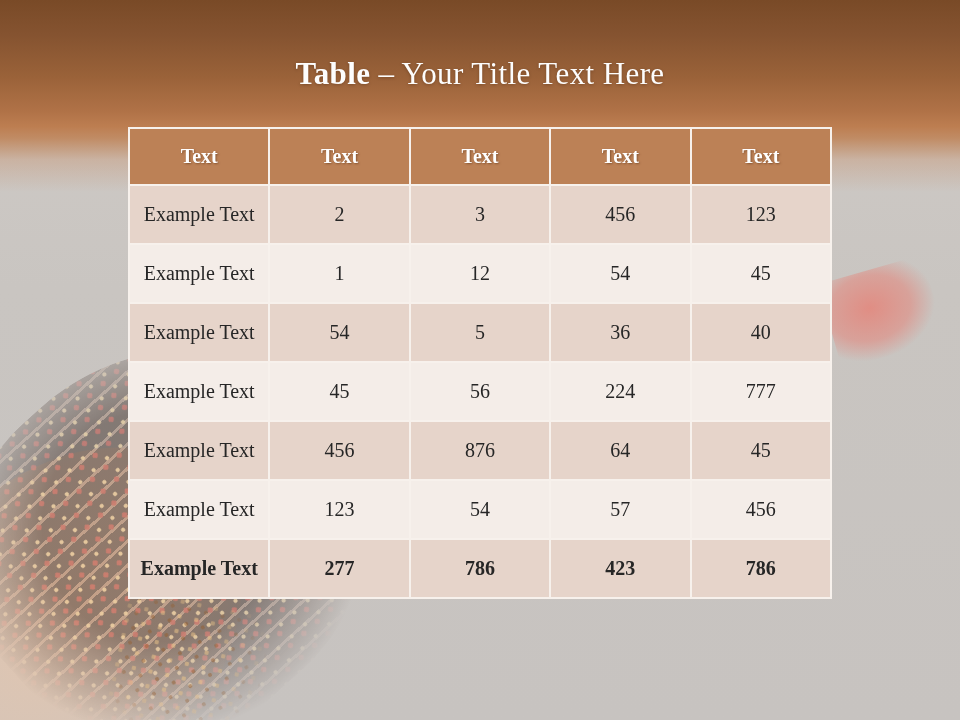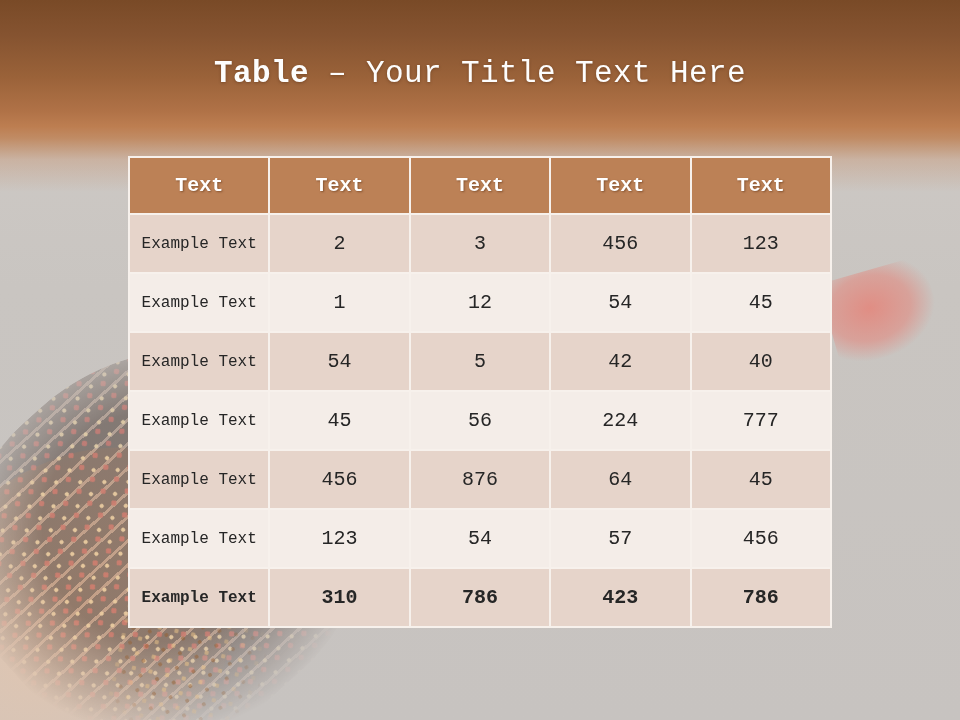--- a/index.html
+++ b/index.html
@@ -1,19 +1,19 @@
 <!DOCTYPE html>
 <html><head>
 <meta charset="utf-8">
 <style>
   html,body{margin:0;padding:0;background:#888;}
   .slide{
     position:relative;width:960px;height:720px;overflow:hidden;
     background:linear-gradient(180deg,#d0cbc7 0%,#c9c5c1 40%,#c7c3c0 100%);
-    font-family:Liberation Mono, monospace;
+    font-family:Liberation Serif, serif;
   }
   
   .photo{position:absolute;inset:0;z-index:1;}
   .arm{
     position:absolute;left:-95px;top:425px;width:310px;height:430px;border-radius:50%;
     background:radial-gradient(ellipse at 45% 40%,rgba(229,198,174,.95) 0%,rgba(229,198,174,.55) 45%,rgba(229,198,174,0) 72%);
     transform:rotate(40deg);
   }
   .bangles{
     position:absolute;left:-35px;top:355px;width:410px;height:370px;
@@ -48,33 +48,33 @@
       rgba(190,129,84,.85) 72%, rgba(199,152,120,.45) 83%, rgba(203,198,194,0) 100%);
   }
   .title{
     position:absolute;top:56px;left:0;width:100%;margin:0;z-index:4;
     text-align:center;color:#fdfdfd;font-size:31px;font-weight:400;
     letter-spacing:.4px;text-shadow:0 1px 3px rgba(60,30,10,.35);
   }
   .title .t-bold{font-weight:700;}
   
   .data-table{
-    position:absolute;left:128px;top:156px;width:704px;z-index:3;
+    position:absolute;left:128px;top:127px;width:704px;z-index:3;
     border-collapse:collapse;table-layout:fixed;
   }
   .data-table th{
     background:#bc8156;color:#ffffff;font-size:20px;font-weight:700;height:53px;
     text-shadow:1px 1px 2px rgba(98,55,25,.6);border:2px solid #f7f1ec;text-align:center;
   }
   .data-table td{
     height:55px;text-align:center;color:#262626;font-size:20px;border:2px solid #f7f1ec;
   }
   .data-table tbody tr:nth-child(odd) td{background:#e6d4ca;}
   .data-table tbody tr:nth-child(even) td{background:#f4ede8;}
-  .data-table td.label-cell{font-size:16px;}
+  .data-table td.label-cell{font-size:20px;}
   .data-table tr.bold-row td{font-weight:700;}
 </style>
 </head>
 <body>
 
 <div class="slide">
 
   <div class="photo">
     <div class="arm"></div>
     <div class="bangles"></div>
@@ -110,21 +110,21 @@
           <td class="label-cell">Example Text</td>
           <td>1</td>
           <td>12</td>
           <td>54</td>
           <td>45</td>
         </tr>
         <tr>
           <td class="label-cell">Example Text</td>
           <td>54</td>
           <td>5</td>
-          <td>42</td>
+          <td>36</td>
           <td>40</td>
         </tr>
         <tr>
           <td class="label-cell">Example Text</td>
           <td>45</td>
           <td>56</td>
           <td>224</td>
           <td>777</td>
         </tr>
         <tr>
@@ -136,21 +136,21 @@
         </tr>
         <tr>
           <td class="label-cell">Example Text</td>
           <td>123</td>
           <td>54</td>
           <td>57</td>
           <td>456</td>
         </tr>
         <tr class="bold-row">
           <td class="label-cell">Example Text</td>
-          <td>310</td>
+          <td>277</td>
           <td>786</td>
           <td>423</td>
           <td>786</td>
         </tr>
       </tbody>
   </table>
 
 </div>
 
 </body></html>

